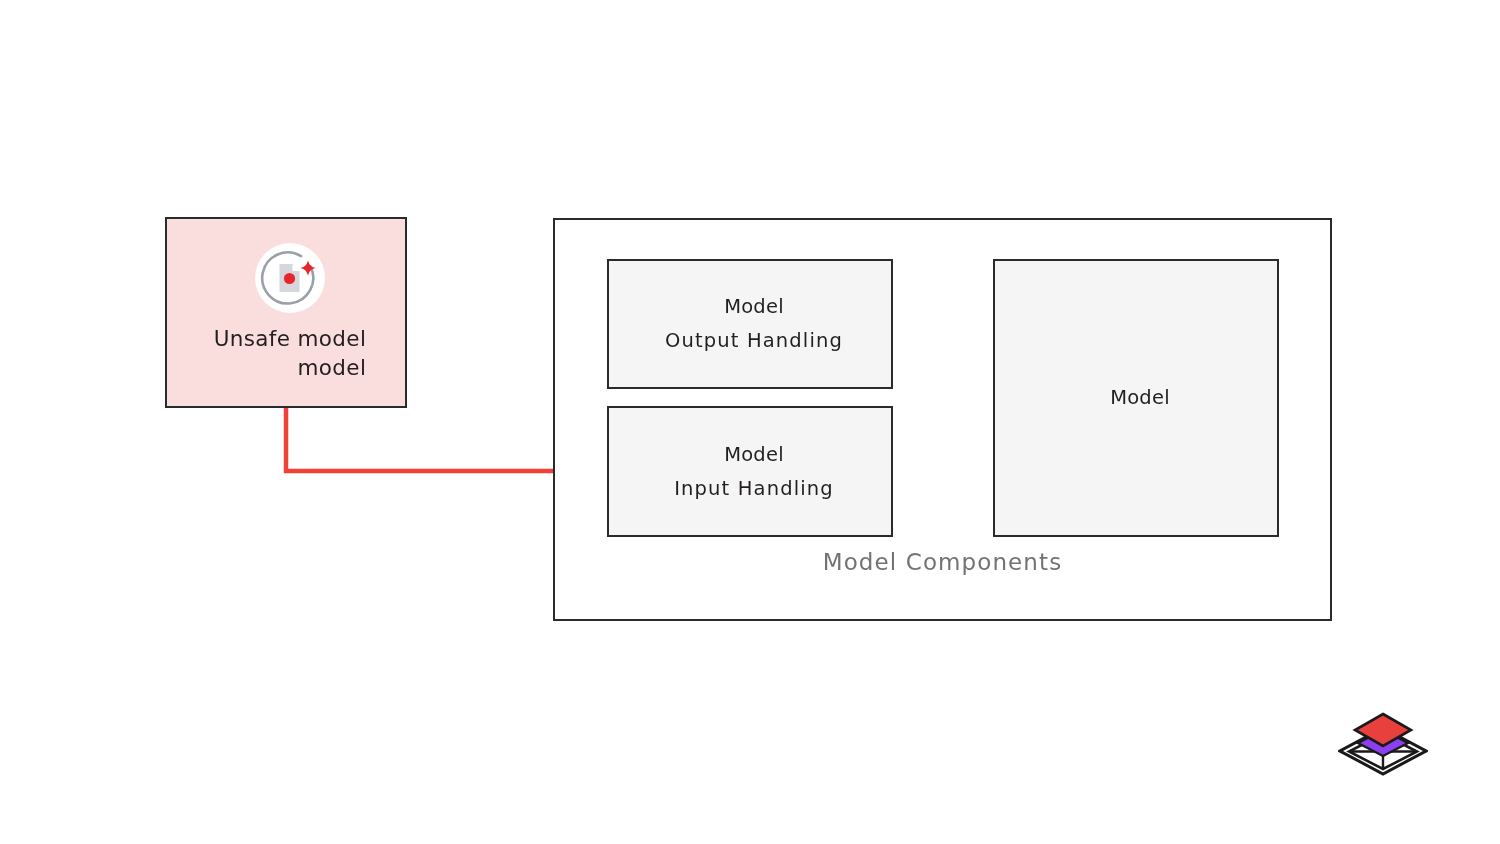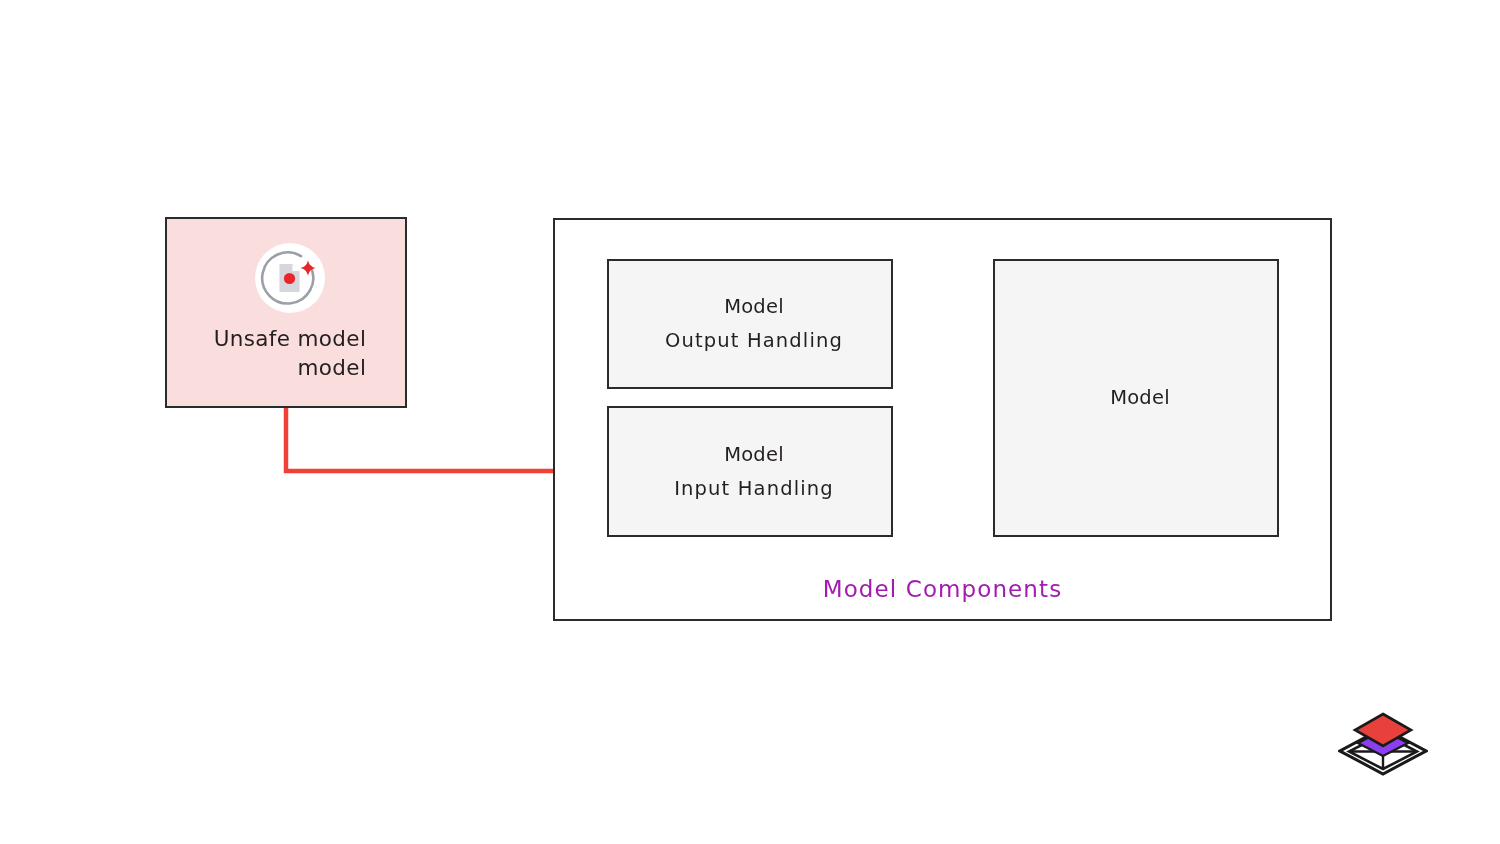--- a/index.html
+++ b/index.html
@@ -69,26 +69,26 @@
     top: 218px;
     width: 779px;
     height: 403px;
     box-sizing: border-box;
     background: #ffffff;
     border: 2px solid #2b2b2e;
   }
   #components-caption {
     position: absolute;
     left: 553px;
-    top: 576px;
+    top: 549px;
     width: 779px;
     text-align: center;
     font-size: 23px;
     letter-spacing: 1.1px;
-    color: #a21caf;
+    color: #737373;
   }
 
   
   .grey-box {
     background: #f5f5f5;
     border: 2px solid #2b2b2e;
   }
   #input-handling {
     left: 607px;
     top: 259px;

